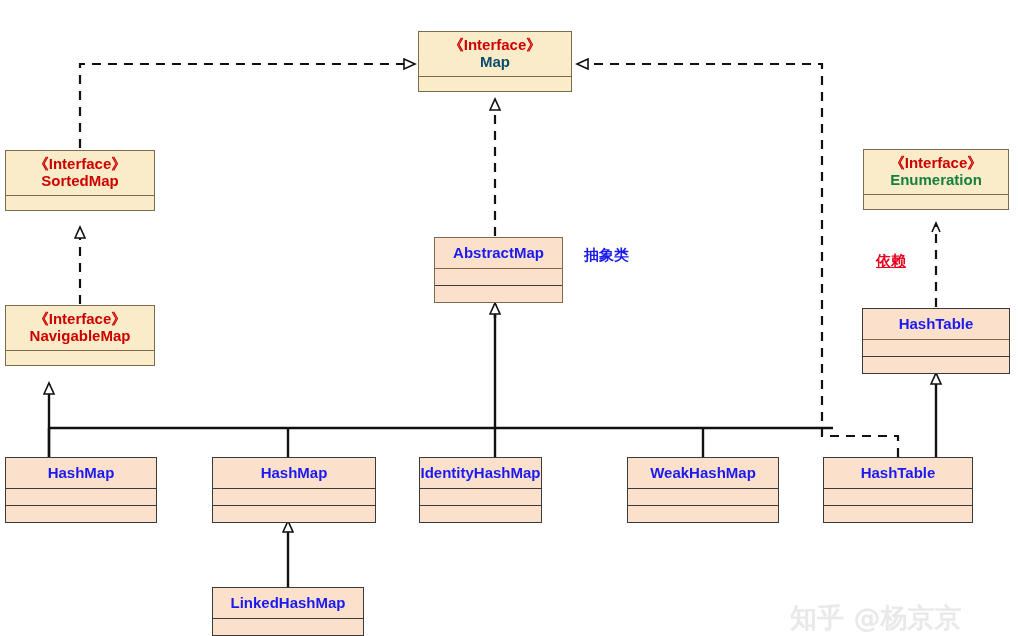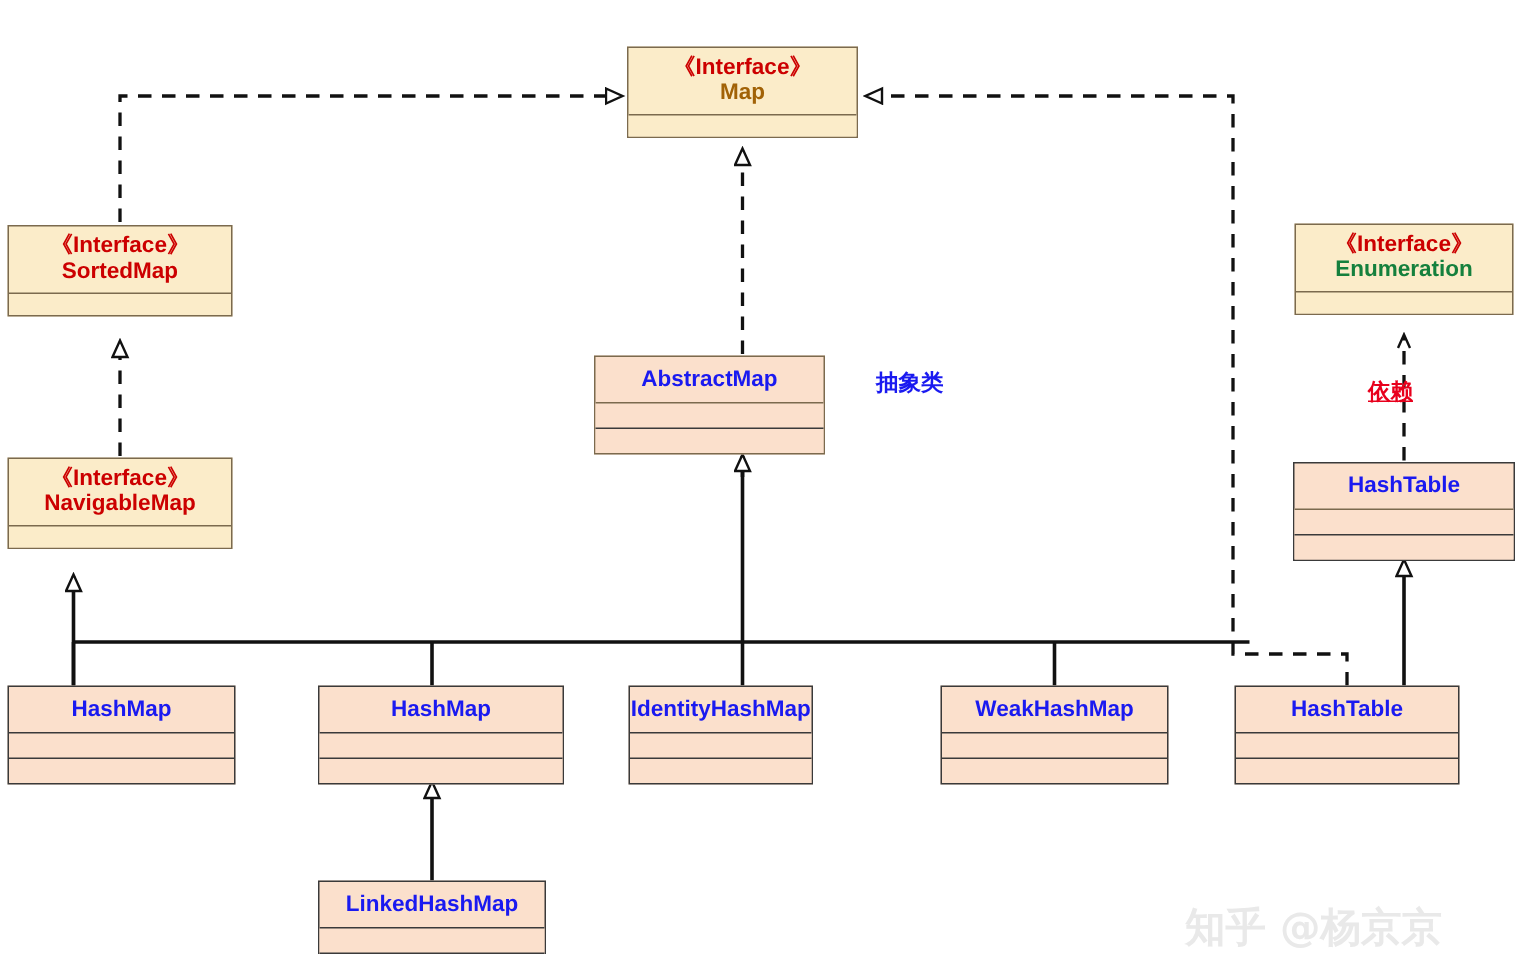--- a/index.html
+++ b/index.html
@@ -91,21 +91,21 @@
     </g>
 
     <g>
       <path d="M936,429 L936,346" fill="none" stroke="#111111" stroke-width="2.4" marker-end="url(#hollowTri)"></path>
     </g>
   </svg>
 
   <div class="node iface" style="left:418px;top:3px;width:154px;">
     <div class="head cmp">
       <div class="stereo">《Interface》</div>
-      <div class="nm" style="color:#a16207">Map</div>
+      <div class="nm" style="color:#0c4a6e">Map</div>
     </div>
     <div class="bar cmp"></div>
   </div>
 
   <div class="node iface" style="left:5px;top:122px;width:150px;">
     <div class="head cmp">
       <div class="stereo">《Interface》</div>
       <div class="nm" style="color:#cc0000">SortedMap</div>
     </div>
     <div class="bar cmp"></div>
@@ -120,21 +120,21 @@
   </div>
 
   <div class="node iface" style="left:863px;top:121px;width:146px;">
     <div class="head cmp">
       <div class="stereo">《Interface》</div>
       <div class="nm" style="color:#15803d">Enumeration</div>
     </div>
     <div class="bar cmp"></div>
   </div>
 
-  <div class="node cls abs" style="left:396px;top:209px;width:154px;border-color:#7b6a4e;">
+  <div class="node cls abs" style="left:434px;top:209px;width:129px;border-color:#7b6a4e;">
     <div class="head cmp">AbstractMap</div>
     <div class="row first cmp"></div>
     <div class="row cmp" style="border-top-color:#3a3a3a;"></div>
   </div>
 
   <div class="node cls" style="left:862px;top:280px;width:148px;">
     <div class="head cmp">HashTable</div>
     <div class="row cmp" style="border-top-color:#7b6a4e;"></div>
     <div class="row cmp"></div>
   </div>
@@ -169,18 +169,18 @@
     <div class="row cmp"></div>
   </div>
 
   <div class="node cls" style="left:212px;top:559px;width:152px;">
     <div class="head cmp">LinkedHashMap</div>
     <div class="row cmp"></div>
     <div class="row cmp"></div>
   </div>
 
   <div class="note blue" style="left:584px;top:218px;">抽象类</div>
-  <div class="note red" style="left:912px;top:224px;text-decoration:underline;">依赖</div>
+  <div class="note red" style="left:876px;top:224px;text-decoration:underline;">依赖</div>
 
   <div class="wm brand" style="left:790px;top:572px;">知乎 @杨京京</div>
   <div class="wm url" style="left:672px;top:605px;">https://blog.csdn.net/qq_24903931</div>
 
 </div>
 
 </body></html>

